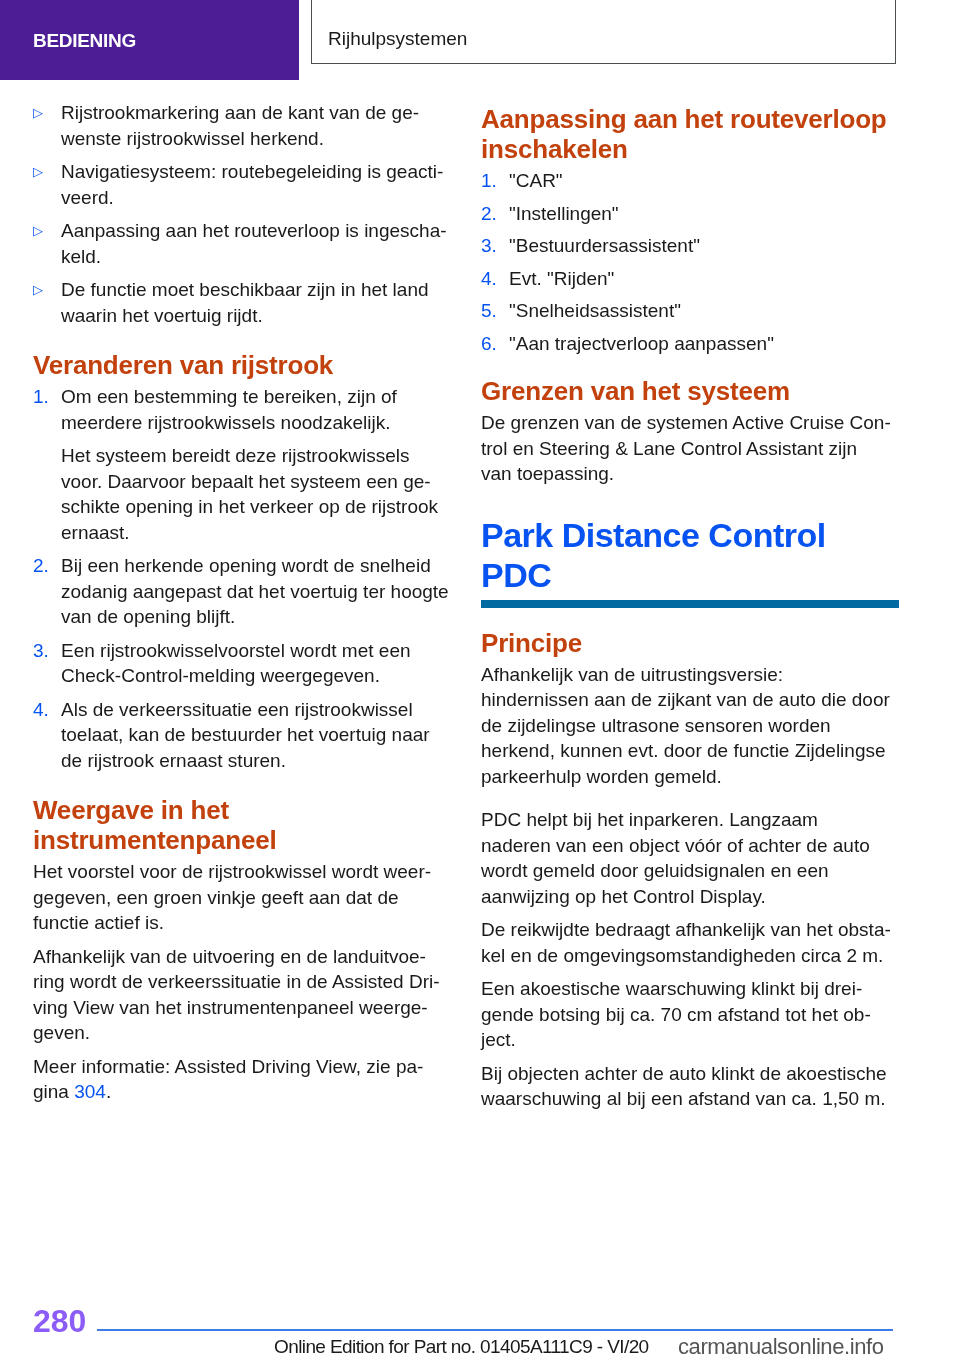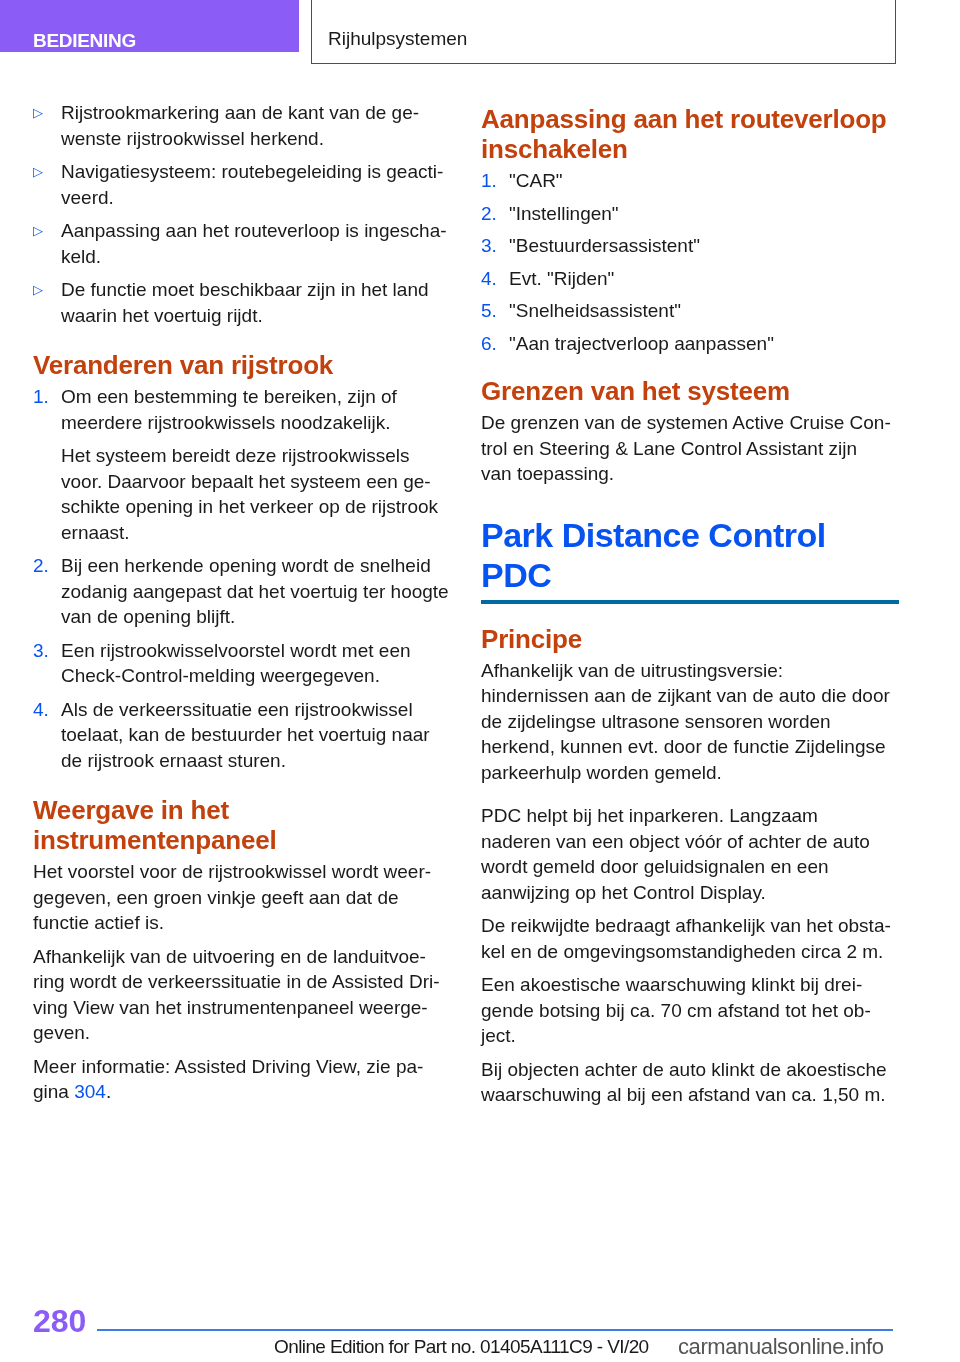--- a/index.html
+++ b/index.html
@@ -1,37 +1,37 @@
 <!DOCTYPE html>
 <html><head>
 <meta charset="utf-8">
 <style>
   html, body { margin: 0; padding: 0; background: #ffffff; }
   body { width: 960px; height: 1362px; position: relative; overflow: hidden;
          font-family: "Liberation Sans", sans-serif; color: #1a1a1a; }
-  .hdr-blue { position: absolute; left: 0; top: 0; width: 299px; height: 52px;
-              background: #8b5cf6; }
+  .hdr-blue { position: absolute; left: 0; top: 0; width: 299px; height: 80px;
+              background: #4c1d95; }
   .hdr-blue span { position: absolute; left: 33px; top: 30px; color: #fff;
                    font-weight: bold; font-size: 19px; letter-spacing: -0.3px; }
   .hdr-box { position: absolute; left: 311px; top: -2px; width: 583px; height: 65px;
              border: 1.5px solid #4a4f52; border-top: none; background: #fff; }
   .hdr-box span { position: absolute; left: 16px; top: 30px; font-size: 19px; color: #1a1a1a; }
 
   .col { position: absolute; top: 100px; width: 418px; }
   .col.left { left: 33px; }
   .col.right { left: 481px; }
 
   .txt { font-size: 19px; line-height: 25.5px; margin: 0 8px 8px 0; }
   .bullet, .step { position: relative; padding-left: 28px; font-size: 19px; line-height: 25.5px; margin-bottom: 8px; }
   .bullet .mark { position: absolute; left: 0; top: 0; color: #0653f2; font-size: 13px; }
   .step .num { position: absolute; left: 0; top: 0; color: #0653f2; }
   .step .cont { margin-top: 8px; }
   h2 { color: #c2410c; font-weight: bold; font-size: 26px; line-height: 30px; margin: 0 0 4px 0; letter-spacing: -0.2px; }
   h1 { color: #0653f2; font-weight: bold; font-size: 34px; line-height: 40px; margin: 0; letter-spacing: -0.5px; }
-  .h1wrap { border-bottom: 4px solid #0369a1; padding-bottom: 5px; margin-bottom: 20px; }
+  .h1wrap { border-bottom: 8px solid #0369a1; padding-bottom: 5px; margin-bottom: 20px; }
   .link { color: #0653f2; }
 
   .footer-num { position: absolute; left: 33px; top: 1303px; font-size: 32px; font-weight: bold; color: #8b5cf6; }
   .footer-line { position: absolute; left: 97px; top: 1329px; width: 796px; height: 2px; background: #3e7be8; }
   .footer-ed { position: absolute; left: 274px; top: 1336px; font-size: 19px; color: #1a1a1a; letter-spacing: -0.6px; }
   .footer-wm { position: absolute; left: 678px; top: 1334px; font-size: 22px; color: #555; letter-spacing: -0.4px; }
 </style>
 </head>
 <body>
 

